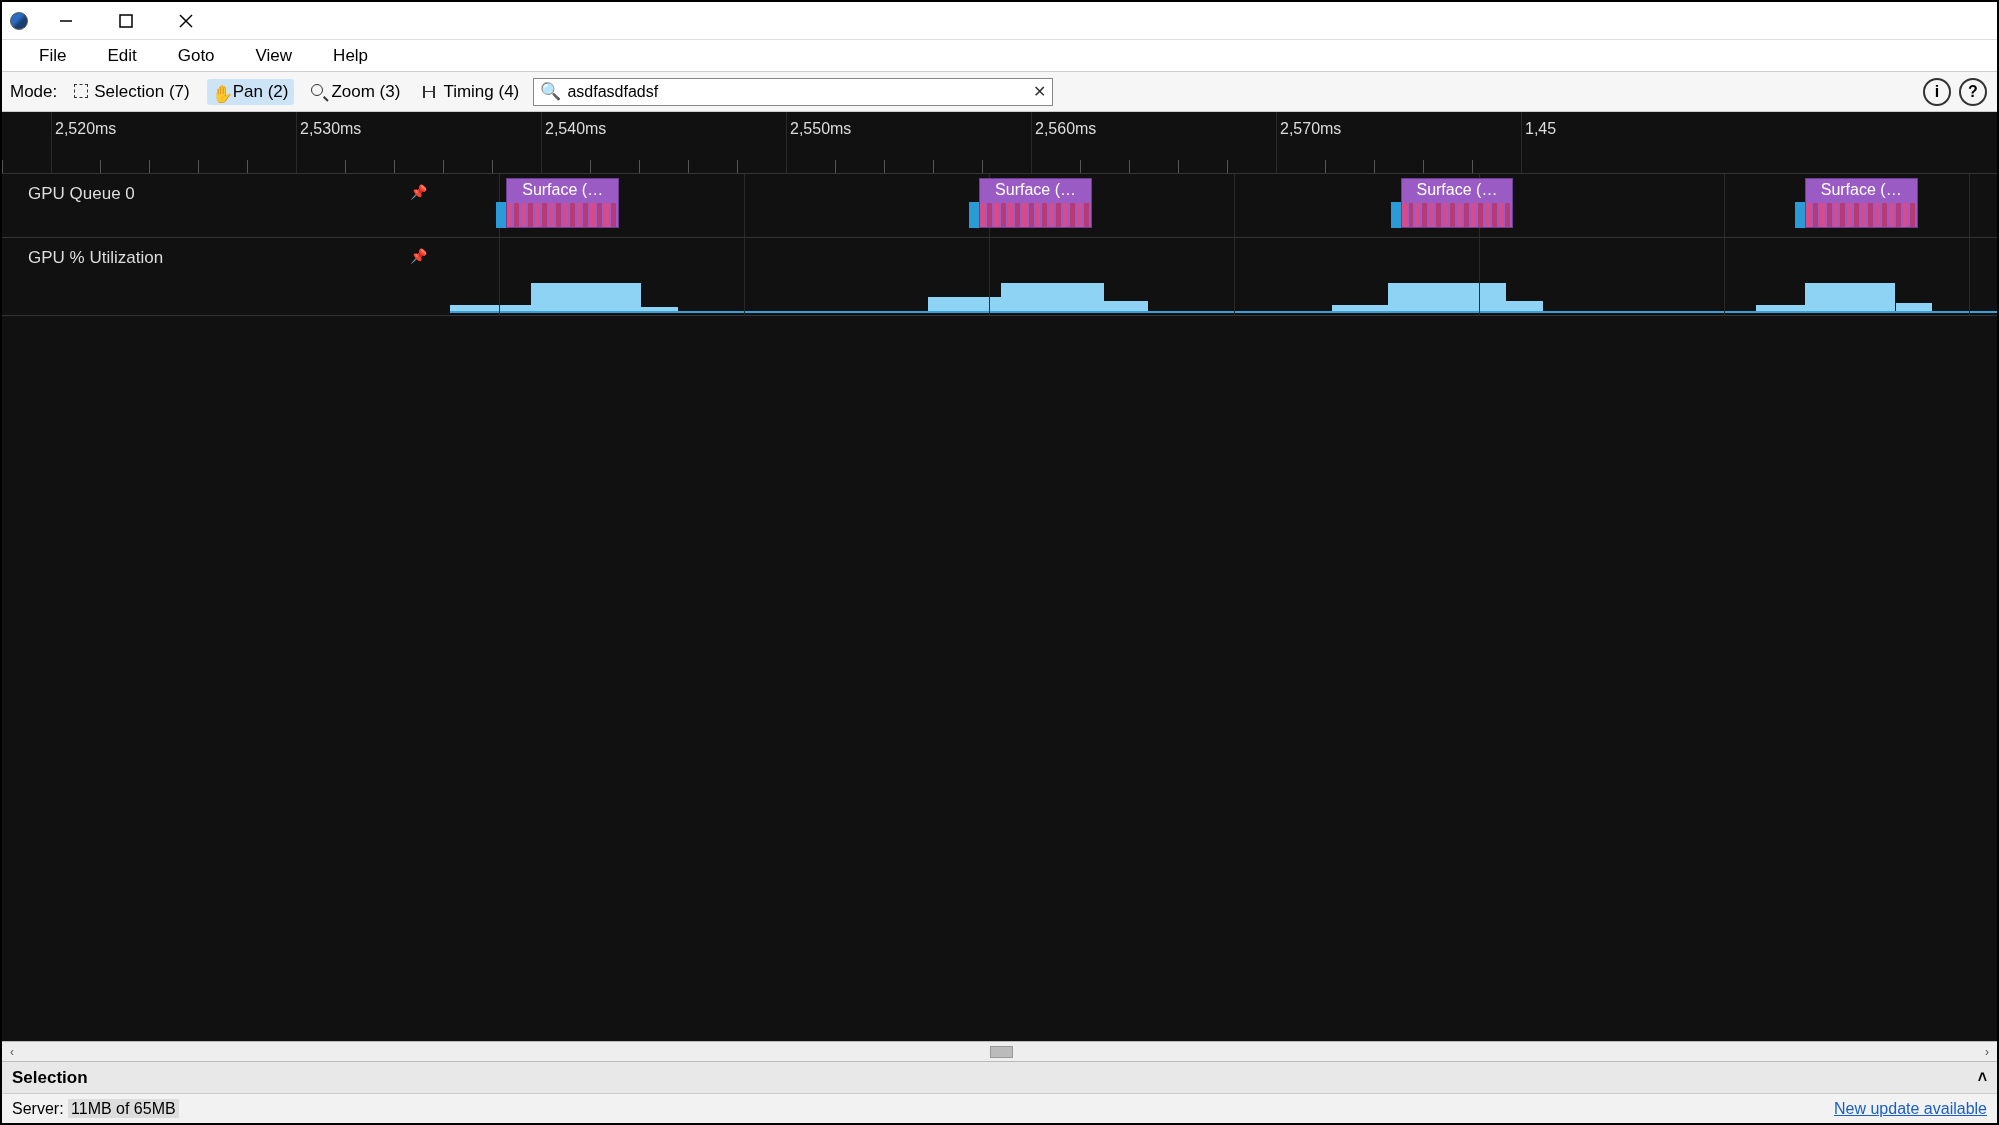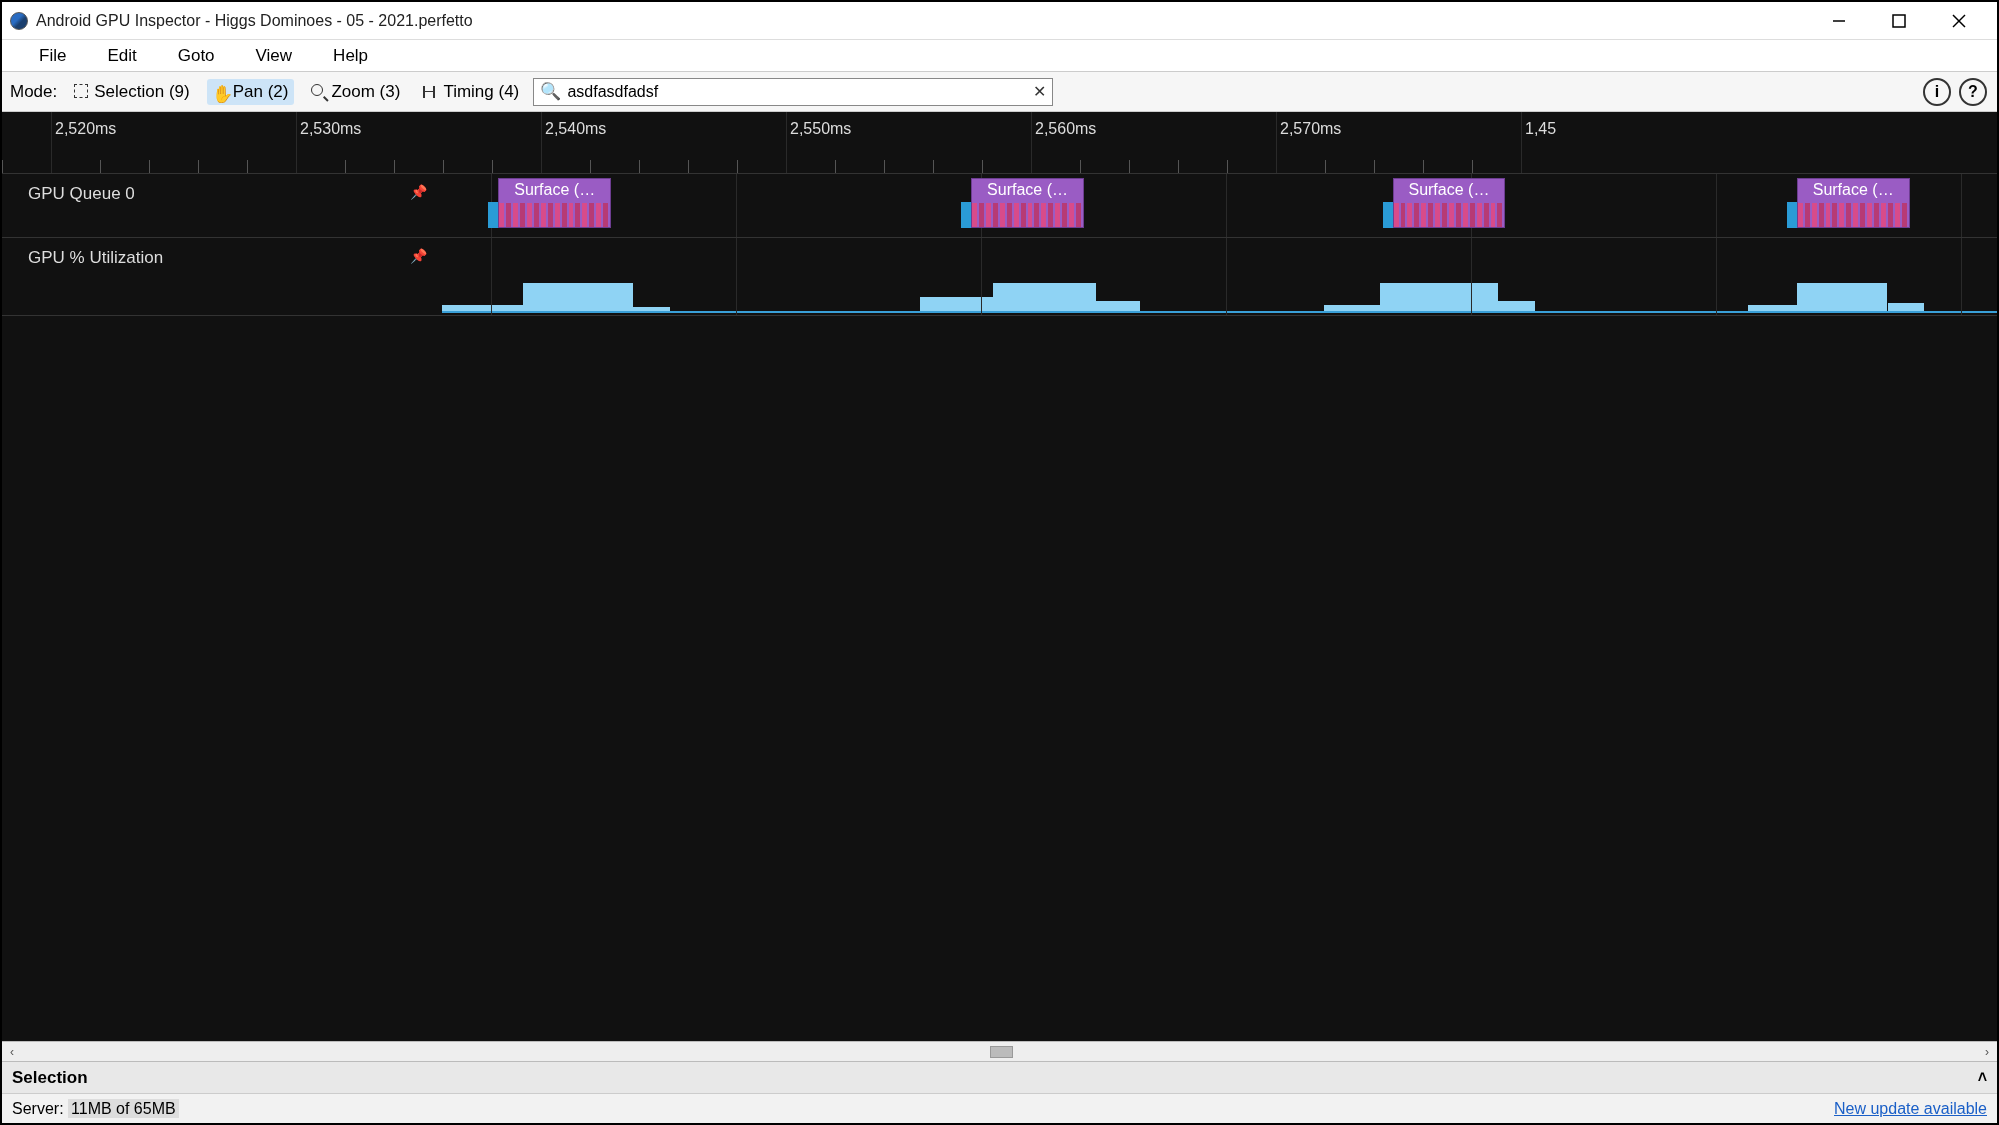--- a/index.html
+++ b/index.html
@@ -150,20 +150,21 @@
   }
   .grid-line {
     position:absolute;
     top:0; bottom:0;
     width:1px;
     background:#2a2a2a;
   }
   .track-row {
     display:flex;
     border-bottom:1px solid #333;
+    gap:8px;
   }
   .track-left {
     width:440px;
     color:#ddd;
     padding:10px 14px 10px 26px;
     font-size:17px;
     display:flex;
     align-items:flex-start;
     justify-content:space-between;
     gap:8px;
@@ -286,21 +287,20 @@
   .zoom-icon::after{content:"";position:absolute;width:6px;height:1.5px;background:#333;transform:rotate(45deg);right:-2px;bottom:0;}
   .timing-icon::before{content:"";display:block;width:12px;height:1.5px;background:#333;position:absolute;top:7px;}
   .timing-icon::after{content:"";display:block;width:1.5px;height:12px;background:#333;position:absolute;left:0;top:2px;box-shadow:10px 0 #333;}
   .scale-bracket{display:inline-block;width:48px;height:10px;border-bottom:1.5px solid #aaa;border-left:1.5px solid #aaa;border-right:1.5px solid #aaa;}
 </style>
 </head>
 <body>
 
 <div class="titlebar">
   <div class="app-icon"></div>
-  <div class="title-text">Android GPU Inspector - Higgs Dominoes - 05 - 2021.perfetto</div>
   <div class="winbtns">
     <div class="winbtn">
       <svg width="14" height="14">
           <line x1="1" y1="7" x2="13" y2="7"></line>
         </svg>
     </div>
     <div class="winbtn">
       <svg width="14" height="14">
           <rect x="1" y="1" width="12" height="12"></rect>
         </svg>
@@ -320,21 +320,21 @@
   <span>Goto</span>
   <span>View</span>
   <span>Help</span>
 </div>
 
 <div class="toolbar">
   <div class="modegroup">
     <span>Mode:</span>
     <div class="modebtn">
       <span class="micon sel-icon"></span>
-      <span>Selection (9)</span>
+      <span>Selection (7)</span>
     </div>
     <div class="modebtn active">
       <span class="micon hand-icon">✋</span>
       <span>Pan (2)</span>
     </div>
     <div class="modebtn">
       <span class="micon zoom-icon"></span>
       <span>Zoom (3)</span>
     </div>
     <div class="modebtn">

